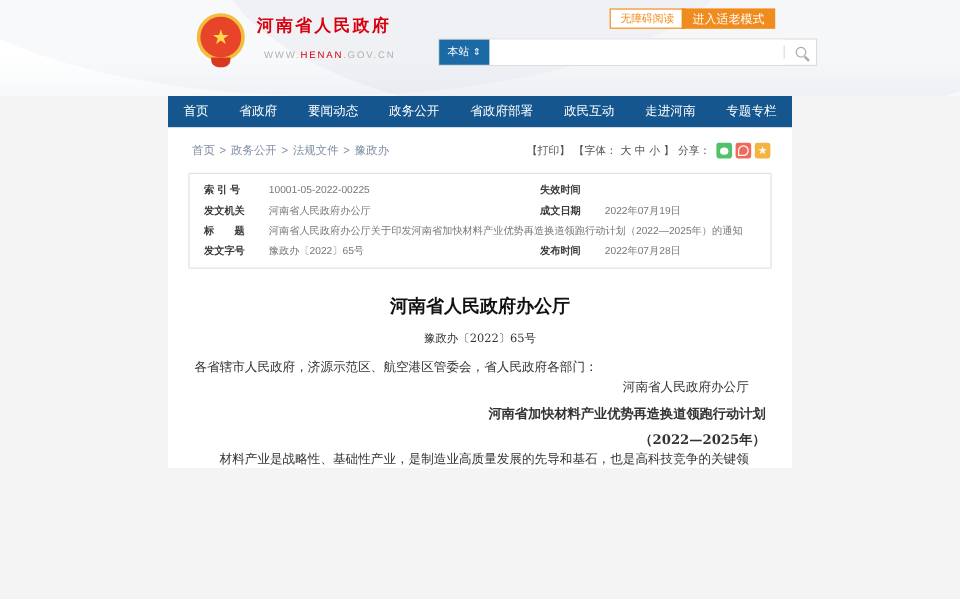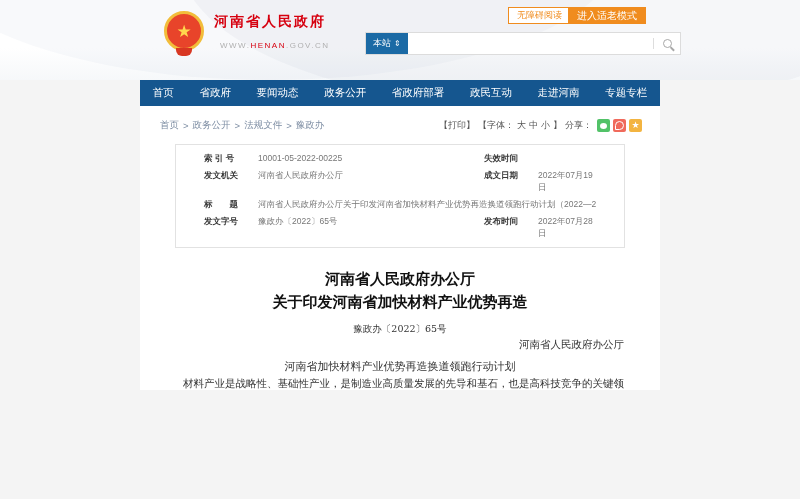--- a/index.html
+++ b/index.html
@@ -60,37 +60,37 @@
   .share-icons { display:flex; gap:3px; margin-left:2px; }
   .sicon { width:13px; height:13px; border-radius:2px; position:relative; cursor:pointer;
            display:flex; align-items:center; justify-content:center; }
   .sicon.wechat { background:#52c268; }
   .sicon.wechat::before { content:""; width:7px; height:6px; background:#fff; border-radius:50%; }
   .sicon.weibo { background:#f06a5c; }
   .sicon.weibo::before { content:""; width:7px; height:7px; border:1.5px solid #fff; border-radius:50% 50% 50% 0; }
   .sicon.qzone { background:#f3b440; color:#fff; font-size:9px; line-height:1; }
 
   
-  .doc-info { margin:2px 35px 0; border:1px solid #e2e2e2; padding:5px 16px; font-size:8.5px; }
+  .doc-info { margin:2px 17px 0; border:1px solid #e2e2e2; padding:5px 0; font-size:8.5px; }
   .di-row { display:flex; padding:2.5px 12px; }
   .di-lbl { width:54px; flex:none; font-weight:bold; color:#3a3a3a; white-space:pre; }
   .di-val { width:226px; flex:none; color:#777; overflow:hidden; white-space:nowrap; }
   .di-val.wide { flex:1; width:auto; }
   .di-lbl2 { width:54px; flex:none; font-weight:bold; color:#3a3a3a; }
   .di-val2 { flex:1; color:#777; }
 
   
   .doc-body { padding:20px 22px 0; font-family:"DejaVu Serif", serif; color:#333; }
   .doc-title { text-align:center; font-size:15px; font-weight:bold; line-height:23px; color:#111; }
   .doc-number { text-align:center; font-size:9.5px; margin-top:9px; color:#333; }
   .doc-para { font-size:10.5px; line-height:16.5px; }
   .first-para { margin-top:9px; }
   .indent { text-indent:2em; }
   .align-right { text-align:right; padding-right:14px; }
-  .attach-title { text-align:center; font-weight:normal; font-size:11px; line-height:16px; margin-top:6px; }
+  .attach-title { text-align:right; font-weight:bold; font-size:11px; line-height:16px; margin-top:6px; }
 </style>
 </head>
 <body>
 
 <div class="header-band">
   <div class="wave w1"></div>
   <div class="wave w2"></div>
   <div class="header-inner">
     <div class="emblem">
       <span class="star">★</span>
@@ -175,25 +175,26 @@
       <span class="di-lbl">发文字号</span>
       <span class="di-val">豫政办〔2022〕65号</span>
       <span class="di-lbl2">发布时间</span>
       <span class="di-val2">2022年07月28日</span>
     </div>
   </div>
 
   <div class="doc-body">
     <div class="doc-title">
       <div>河南省人民政府办公厅</div>
-      <div>关于印发河南省加快材料产业优势再造</div>
     </div>
     <div class="doc-number">豫政办〔2022〕65号</div>
 
+    <p class="doc-para first-para">各省辖市人民政府，济源示范区、航空港区管委会，省人民政府各部门：</p>
     <p class="doc-para align-right">河南省人民政府办公厅</p>
 
     <div class="attach-title">河南省加快材料产业优势再造换道领跑行动计划</div>
+    <div class="attach-title">（2022—2025年）</div>
 
     <p class="doc-para indent">材料产业是战略性、基础性产业，是制造业高质量发展的先导和基石，也是高科技竞争的关键领域。建设先进制造业强省，必须把材料产业作为重要支柱，以创新驱动加快从原材料大省向新材料强省转变。为贯彻落实省委、省政府部署，推动材料产业优势再造和换道领跑，制定本行动计划。</p>
 
   </div>
 
 </div>
 
 </body></html>

